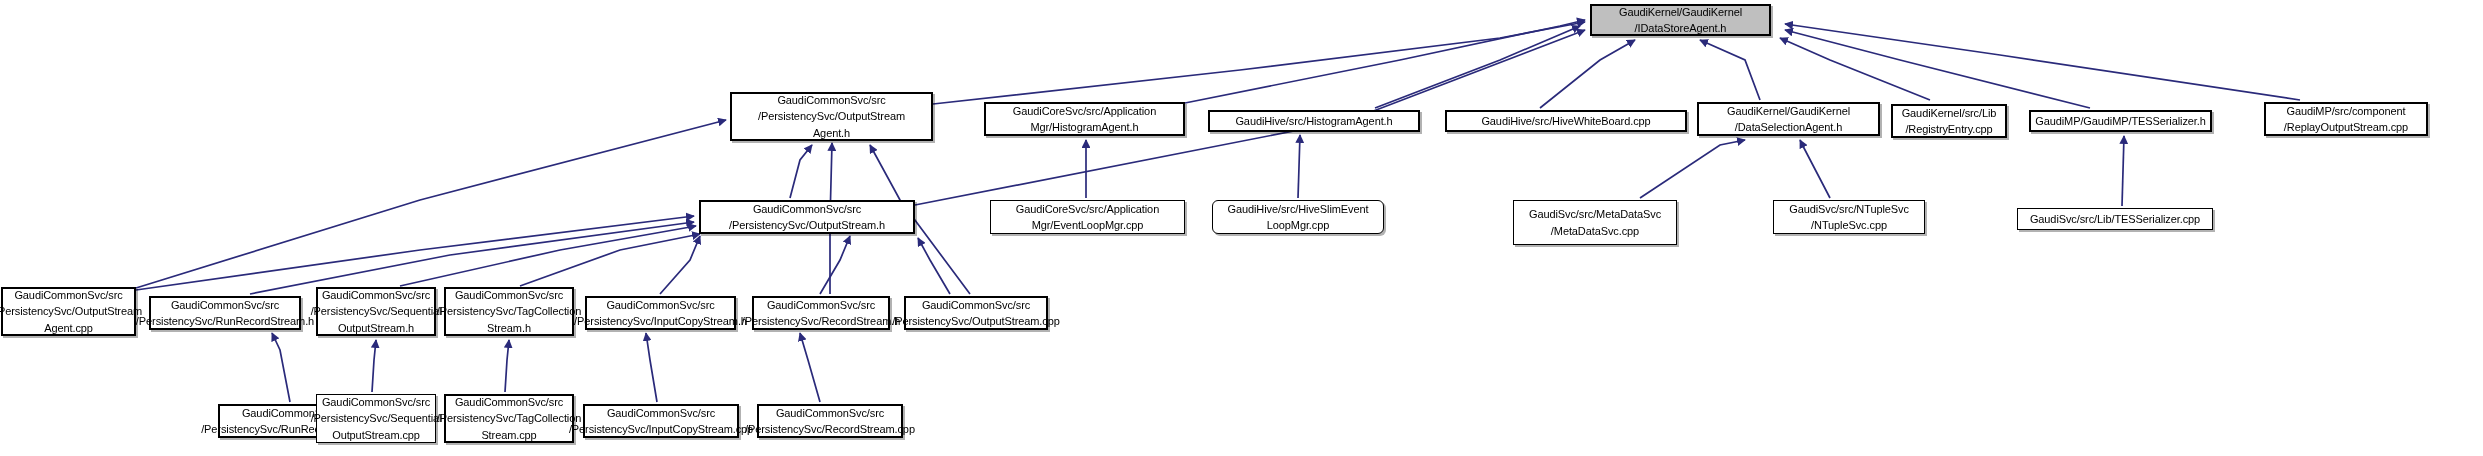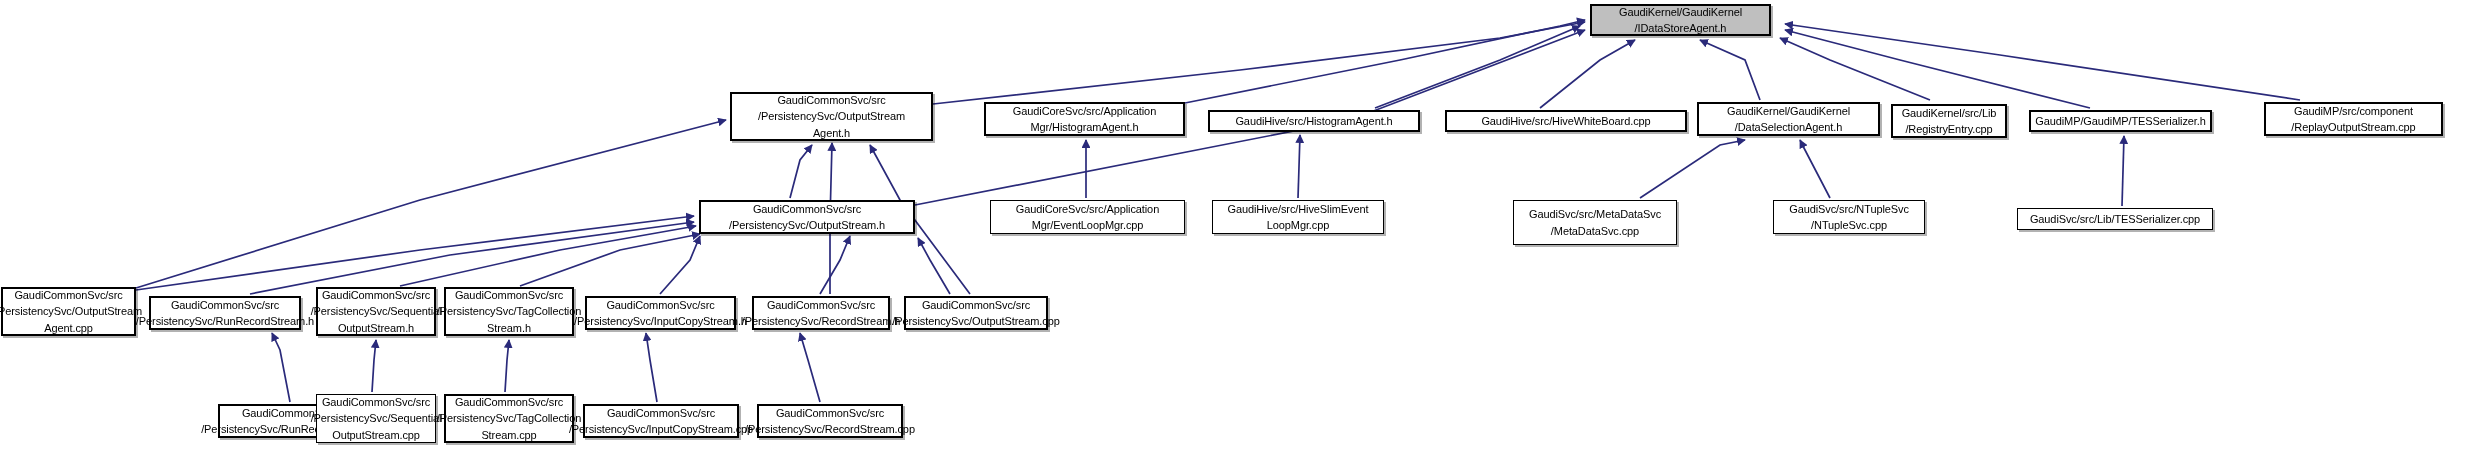--- a/index.html
+++ b/index.html
@@ -85,27 +85,27 @@
 Agent.h</div>
       <div class="node thick" style="left: 984px; top: 102px; width: 201px; height: 34px;">GaudiCoreSvc/src/Application
 Mgr/HistogramAgent.h</div>
       <div class="node thick" style="left: 1208px; top: 110px; width: 212px; height: 22px;">GaudiHive/src/HistogramAgent.h</div>
       <div class="node thick" style="left: 1445px; top: 110px; width: 242px; height: 22px;">GaudiHive/src/HiveWhiteBoard.cpp</div>
       <div class="node thick" style="left: 1697px; top: 102px; width: 183px; height: 34px;">GaudiKernel/GaudiKernel
 /DataSelectionAgent.h</div>
       <div class="node thick" style="left: 1891px; top: 104px; width: 116px; height: 34px;">GaudiKernel/src/Lib
 /RegistryEntry.cpp</div>
       <div class="node thick" style="left: 2029px; top: 110px; width: 183px; height: 22px;">GaudiMP/GaudiMP/TESSerializer.h</div>
-      <div class="node thick" style="left: 2264px; top: 102px; width: 179px; height: 34px;">GaudiMP/src/component
+      <div class="node thick" style="left: 2264px; top: 102px; width: 164px; height: 34px;">GaudiMP/src/component
 /ReplayOutputStream.cpp</div>
       <div class="node thick" style="left: 699px; top: 200px; width: 216px; height: 34px;">GaudiCommonSvc/src
 /PersistencySvc/OutputStream.h</div>
       <div class="node" style="left: 990px; top: 200px; width: 195px; height: 34px;">GaudiCoreSvc/src/Application
 Mgr/EventLoopMgr.cpp</div>
-      <div class="node" style="left: 1212px; top: 200px; width: 172px; height: 34px;">GaudiHive/src/HiveSlimEvent
+      <div class="node" style="left: 1212px; top: 200px; width: 172px; height: 34px; border-radius: 6px;">GaudiHive/src/HiveSlimEvent
 LoopMgr.cpp</div>
       <div class="node" style="left: 1513px; top: 200px; width: 164px; height: 45px;">GaudiSvc/src/MetaDataSvc
 /MetaDataSvc.cpp</div>
       <div class="node" style="left: 1773px; top: 200px; width: 152px; height: 34px;">GaudiSvc/src/NTupleSvc
 /NTupleSvc.cpp</div>
       <div class="node" style="left: 2017px; top: 208px; width: 196px; height: 22px;">GaudiSvc/src/Lib/TESSerializer.cpp</div>
       <div class="node thick" style="left: 1px; top: 287px; width: 135px; height: 49px;">GaudiCommonSvc/src
 /PersistencySvc/OutputStream
 Agent.cpp</div>
       <div class="node thick" style="left: 149px; top: 296px; width: 152px; height: 34px;">GaudiCommonSvc/src

